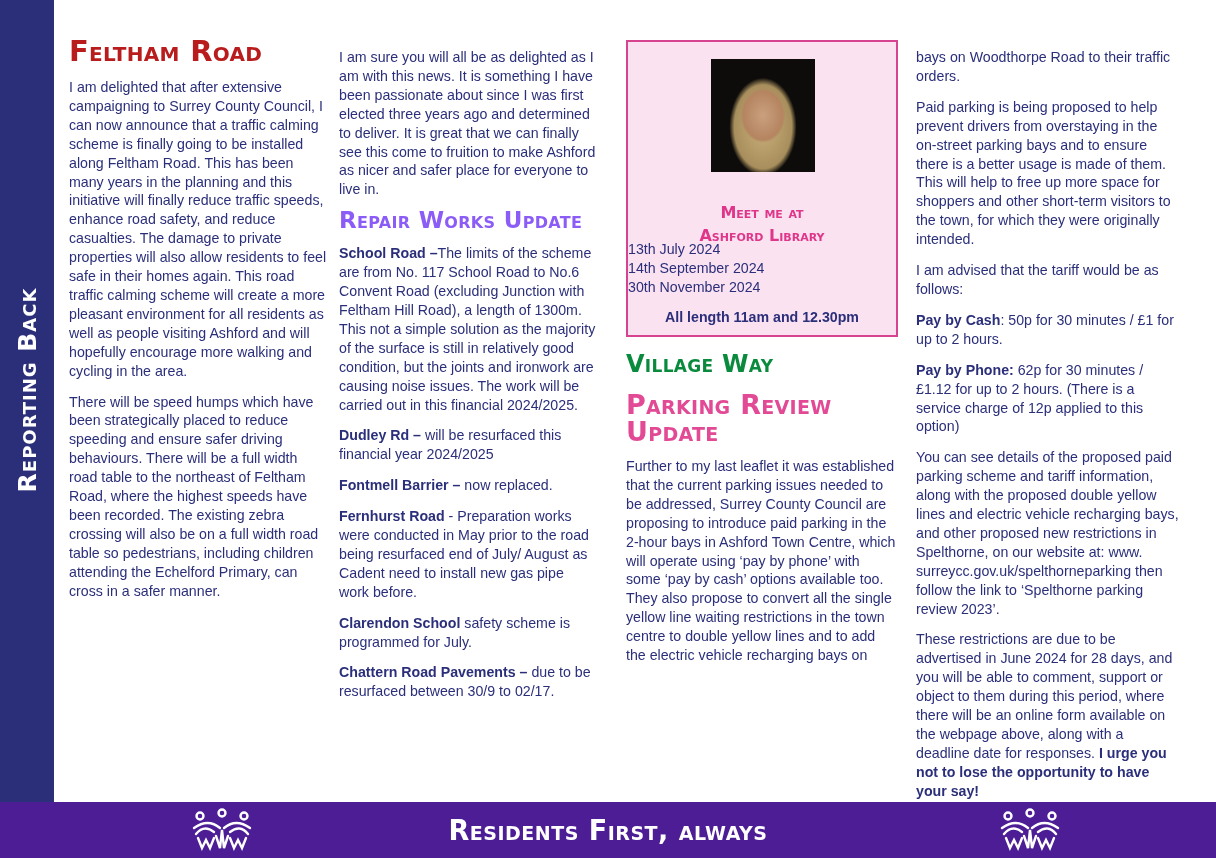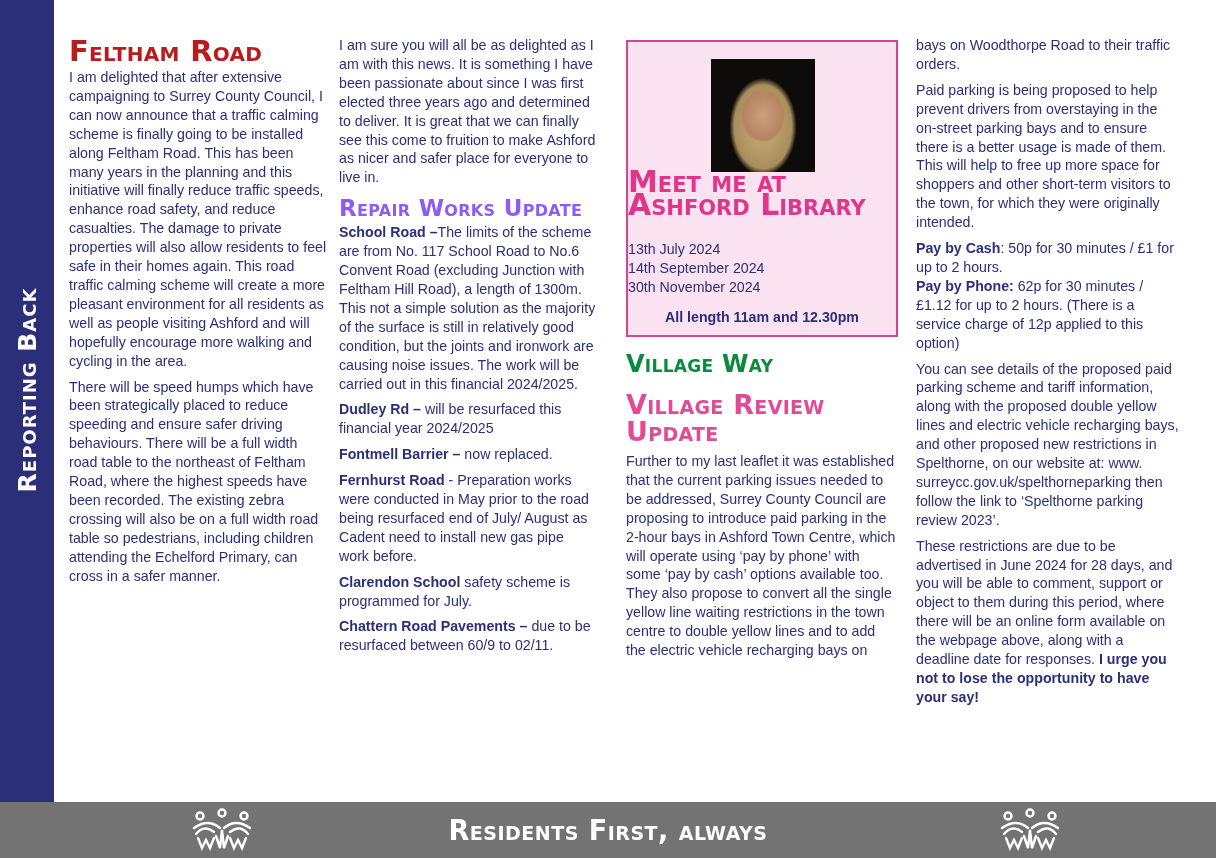--- a/index.html
+++ b/index.html
@@ -16,35 +16,35 @@
   .sidebar-label {
     position:absolute; left:27px; top:390px;
     transform:translate(-50%,-50%) rotate(-90deg);
     white-space:nowrap;
     color:#ffffff; font-weight:900; font-size:25px; letter-spacing:1px;
     font-family:"DejaVu Sans", sans-serif; font-variant:small-caps;
     text-transform:none;
   }
   .footer {
     position:absolute; left:0; top:802px; width:1216px; height:56px;
-    background:#737373;
+    background:#4c1d95;
   }
   .footer-title {
     position:absolute; left:0; right:0; top:13px; text-align:center;
     color:#ffffff; font-weight:900; font-size:27px;
     font-family:"DejaVu Sans", sans-serif; font-variant:small-caps;
     letter-spacing:0.5px;
     transform:scaleY(1.05);
   }
   .footer-icon { position:absolute; top:6px; width:64px; height:44px; }
   .footer-icon.left { left:190px; }
   .footer-icon.right { left:998px; }
 
   .col { position:absolute; top:36px; font-size:14.2px; line-height:18.9px; }
-  .col p { margin:0 0 7px 0; }
+  .col p { margin:12px 0 7px 0; }
   .col1 { left:69px; width:258px; }
   .col2 { left:339px; width:258px; top:36px; }
   .col3 { left:626px; width:272px; }
   .col4 { left:916px; width:265px; }
 
   h2.heading {
     margin:0; font-family:"DejaVu Sans", sans-serif; font-weight:900;
     font-variant:small-caps; letter-spacing:0.3px;
   }
   .h-navy { color:#b91c1c; font-size:29px; line-height:30px; margin-bottom:2px !important; }
@@ -56,23 +56,23 @@
     width:268px; height:293px; border:2px solid #d6438f; background:#fae2f1;
     position:relative; box-sizing:content-box;
   }
   .photo {
     position:absolute; left:83px; top:17px; width:104px; height:113px;
     background:radial-gradient(ellipse 36px 44px at 50% 50%, #caa07e 0%, #b58460 55%, rgba(0,0,0,0) 62%),
                radial-gradient(ellipse 48px 70px at 50% 60%, #c9b07a 0%, #a78e5c 60%, rgba(0,0,0,0) 70%),
                #0e0c0a;
   }
   .box-title {
-    position:absolute; left:0; right:0; top:128px; text-align:left;
+    position:absolute; left:0; right:0; top:159px; text-align:center;
     color:#e0368a; font-family:"DejaVu Sans", sans-serif; font-weight:900;
-    font-variant:small-caps; font-size:30px; line-height:23px;
+    font-variant:small-caps; font-size:16px; line-height:23px;
   }
   .box-dates {
     position:absolute; left:0; right:0; top:198px; text-align:left;
     font-size:14.2px; line-height:19px; color:#2b2f7a;
   }
   .box-time {
     position:absolute; left:0; right:0; top:266px; text-align:center;
     font-size:14.2px; font-weight:bold; color:#2b2f7a;
   }
   b { font-weight:bold; }
@@ -91,45 +91,46 @@
 </div>
 
 <div class="col col2">
   <p>I am sure you will all be as delighted as I am with this news. It is something I have been passionate about since I was first elected three years ago and determined to deliver. It is great that we can finally see this come to fruition to make Ashford as nicer and safer place for everyone to live in.</p>
   <h2 class="heading h-navy2">Repair Works Update</h2>
   <p><b>School Road –</b><span>The limits of the scheme are from No. 117 School Road to No.6 Convent Road (excluding Junction with Feltham Hill Road), a length of 1300m. This not a simple solution as the majority of the surface is still in relatively good condition, but the joints and ironwork are causing noise issues. The work will be carried out in this financial 2024/2025.</span></p>
   <p><b>Dudley Rd –</b><span> will be resurfaced this financial year 2024/2025</span></p>
   <p><b>Fontmell Barrier –</b><span> now replaced.</span></p>
   <p><b>Fernhurst Road</b><span> - Preparation works were conducted in May prior to the road being resurfaced end of July/ August as Cadent need to install new gas pipe work before.</span></p>
   <p><b>Clarendon School</b><span> safety scheme is programmed for July.</span></p>
-  <p><b>Chattern Road Pavements –</b><span> due to be resurfaced between 60/9 to 02/11.</span></p>
+  <p><b>Chattern Road Pavements –</b><span> due to be resurfaced between 30/9 to 02/17.</span></p>
 </div>
 
 <div class="col col3" style="top:40px;">
   <div class="pinkbox">
     <div class="photo"></div>
     <div class="box-title">
       <div>Meet me at</div>
       <div>Ashford Library</div>
     </div>
     <div class="box-dates">
       <div>13th July 2024</div>
       <div>14th September 2024</div>
       <div>30th November 2024</div>
     </div>
     <div class="box-time">All length 11am and 12.30pm</div>
   </div>
   <h2 class="heading h-green">Village Way</h2>
-  <h2 class="heading h-pink">Village Review Update</h2>
+  <h2 class="heading h-pink">Parking Review Update</h2>
   <p style="height:207px; overflow:hidden;">Further to my last leaflet it was established that the current parking issues needed to be addressed, Surrey County Council are proposing to introduce paid parking in the 2-hour bays in Ashford Town Centre, which will operate using ‘pay by phone’ with some ‘pay by cash’ options available too. They also propose to convert all the single yellow line waiting restrictions in the town centre to double yellow lines and to add the electric vehicle recharging bays on Woodthorpe Road to their traffic orders.</p>
 </div>
 
 <div class="col col4">
   <p>bays on Woodthorpe Road to their traffic orders.</p>
   <p>Paid parking is being proposed to help prevent drivers from overstaying in the on-street parking bays and to ensure there is a better usage is made of them. This will help to free up more space for shoppers and other short-term visitors to the town, for which they were originally intended.</p>
+  <p>I am advised that the tariff would be as follows:</p>
   <p style="margin-bottom:0"><b>Pay by Cash</b><span>: 50p for 30 minutes / £1 for up to 2 hours.</span></p>
   <p><b>Pay by Phone:</b><span> 62p for 30 minutes / £1.12 for up to 2 hours. (There is a service charge of 12p applied to this option)</span></p>
   <p>You can see details of the proposed paid parking scheme and tariff information, along with the proposed double yellow lines and electric vehicle recharging bays, and other proposed new restrictions in Spelthorne, on our website at: www. surreycc.gov.uk/spelthorneparking then follow the link to ‘Spelthorne parking review 2023’.</p>
   <p><span>These restrictions are due to be advertised in June 2024 for 28 days, and you will be able to comment, support or object to them during this period, where there will be an online form available on the webpage above, along with a deadline date for responses. </span><b>I urge you not to lose the opportunity to have your say!</b></p>
 </div>
 
 <div class="footer">
   <svg class="footer-icon left" viewBox="0 0 64 44" fill="none" stroke="#ffffff" stroke-width="2.4" stroke-linecap="round">
     <circle cx="10" cy="8" r="3.5"></circle>
       <circle cx="32" cy="5" r="3.5"></circle>

